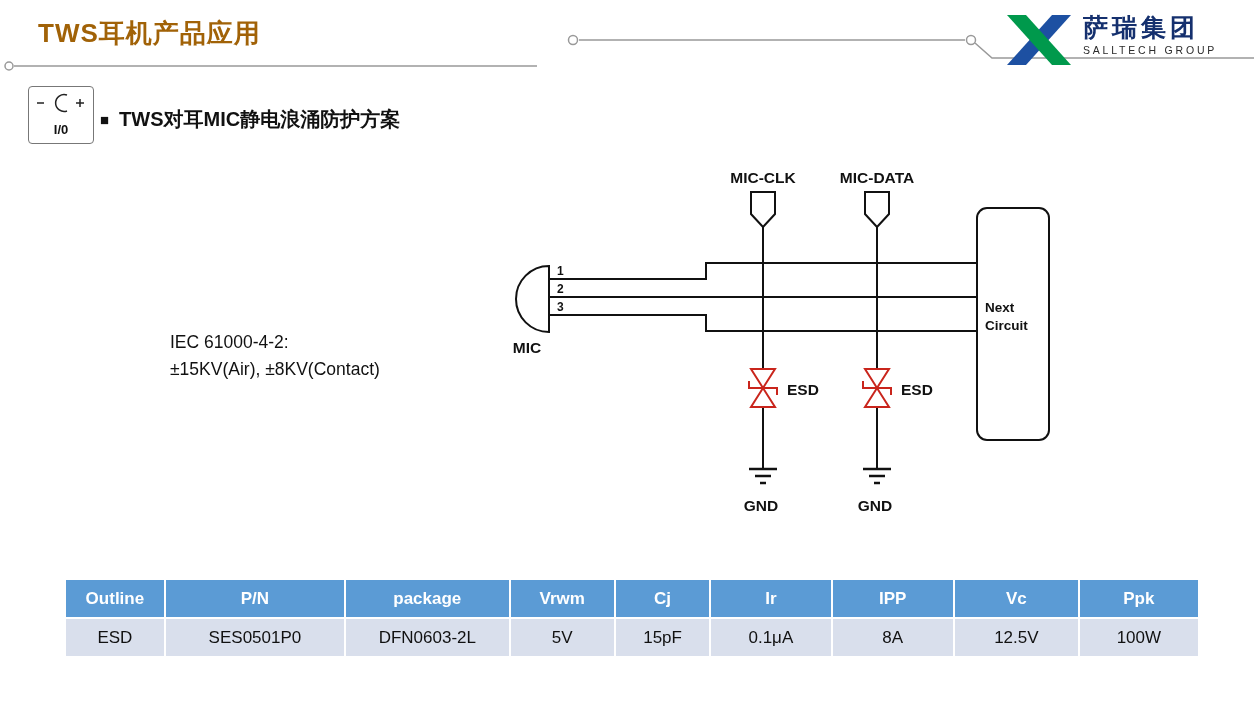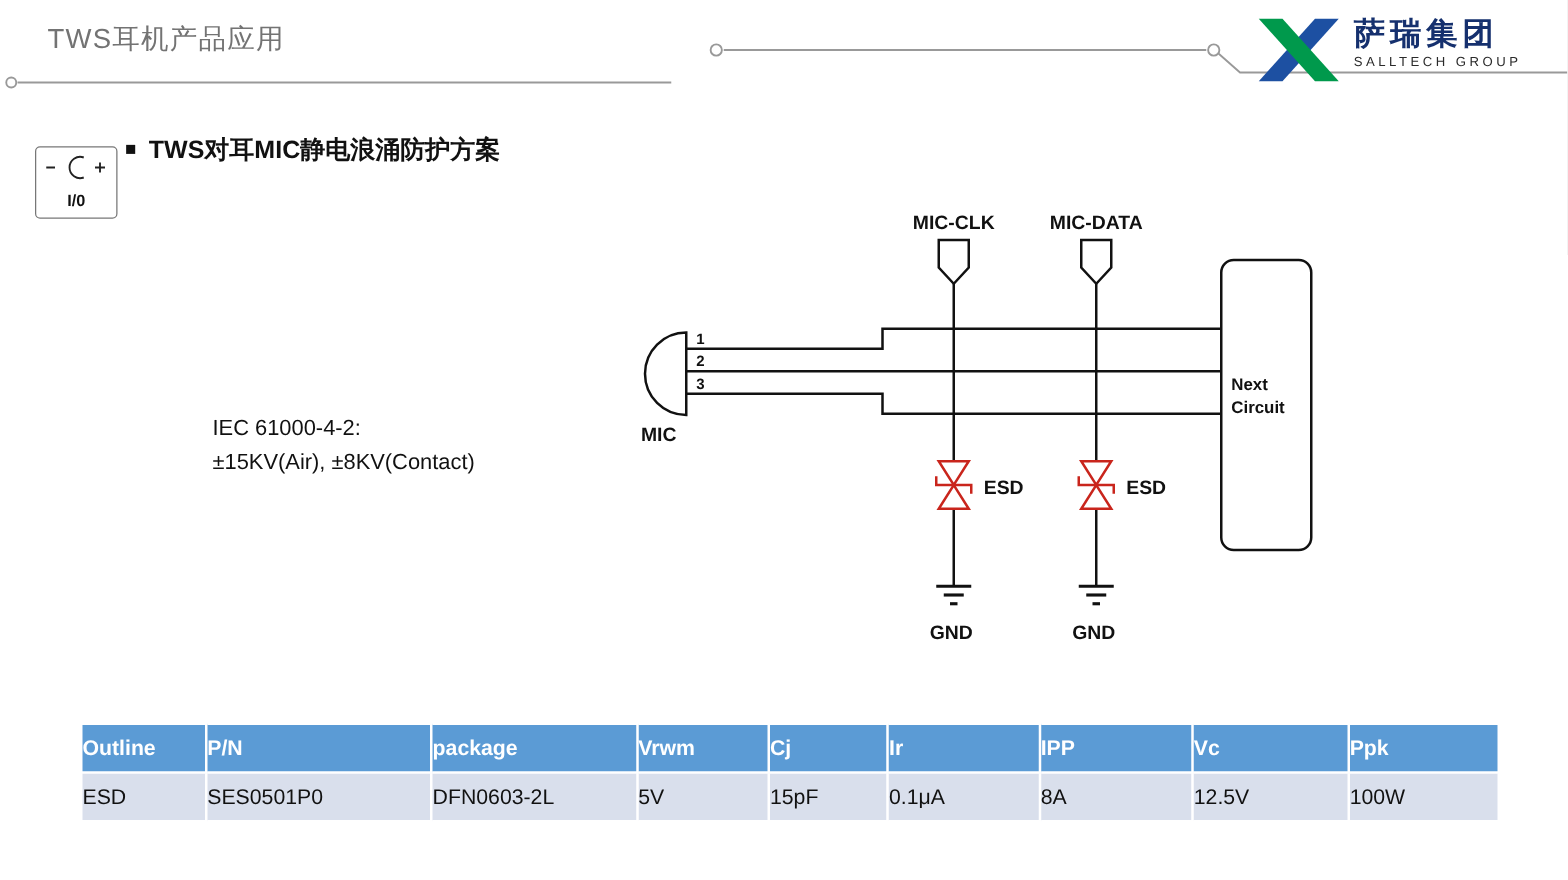--- a/index.html
+++ b/index.html
@@ -2,44 +2,44 @@
 <html><head>
 <meta charset="utf-8">
 <style>
   * { margin:0; padding:0; box-sizing:border-box; }
   html,body { background:#e9e9e9; }
   body { font-family:"Liberation Sans", sans-serif; }
   .slide { position:relative; width:1254px; height:704px; background:#ffffff; overflow:hidden; }
 
   .decor { position:absolute; left:0; top:0; z-index:0; }
 
-  .page-title { position:absolute; left:38px; top:16px; font-size:22px; font-weight:normal;
-                color:#737373; letter-spacing:1px; z-index:2; }
+  .page-title { position:absolute; left:38px; top:16px; font-size:26px; font-weight:bold;
+                color:#a16207; letter-spacing:1px; z-index:2; }
 
   .logo { position:absolute; left:1004px; top:12px; display:flex; align-items:flex-start; gap:9px; z-index:2;justify-content:flex-end; }
   .logo-text .brand { font-size:25px; font-weight:bold; color:#15306E; letter-spacing:4px; line-height:1.2; }
   .logo-text .sub { font-size:10.5px; color:#2a2a2a; letter-spacing:2.8px; margin-top:2px; }
 
   .io-box { position:absolute; left:28px; top:86px; width:66px; height:58px; border:1.5px solid #777;
-            border-radius:4px; background:#fff; display:flex; align-items:center; justify-content:center; z-index:2;margin-top:31px; }
+            border-radius:4px; background:#fff; display:flex; align-items:center; justify-content:center; z-index:2; }
 
   .section-head { position:absolute; left:100px; top:106px; display:flex; align-items:center; gap:10px;
                   font-size:20px; font-weight:bold; color:#111; z-index:2; }
   .section-head .bullet { font-size:15px; line-height:1; }
 
   .iec-note { position:absolute; left:170px; top:329px; font-size:17.5px; color:#111; line-height:27px; z-index:2; }
 
   .circuit { position:absolute; left:480px; top:158px; z-index:1; }
   svg text { font-family:"Liberation Sans", sans-serif; }
 
   .spec { position:absolute; left:64px; top:578px; width:1136px; z-index:2; }
   table { width:100%; border-collapse:collapse; table-layout:fixed; }
   th { background:#5B9BD5; color:#fff; font-weight:bold; }
   td { background:#D9DFEC; color:#111; }
-  th, td { border:2px solid #fff; height:39px; text-align:left; font-size:17px; vertical-align:middle; }
+  th, td { border:2px solid #fff; height:39px; text-align:center; font-size:17px; vertical-align:middle; }
 </style>
 </head>
 <body>
 
 <div class="slide">
 
   <svg class="decor" width="1254" height="90" viewBox="0 0 1254 90">
     <circle cx="9" cy="66" r="4" fill="#fff" stroke="#999" stroke-width="1.5"></circle>
     <line x1="14" y1="66" x2="537" y2="66" stroke="#999" stroke-width="1.5"></line>
     <circle cx="573" cy="40" r="4.5" fill="#fff" stroke="#999" stroke-width="1.5"></circle>

